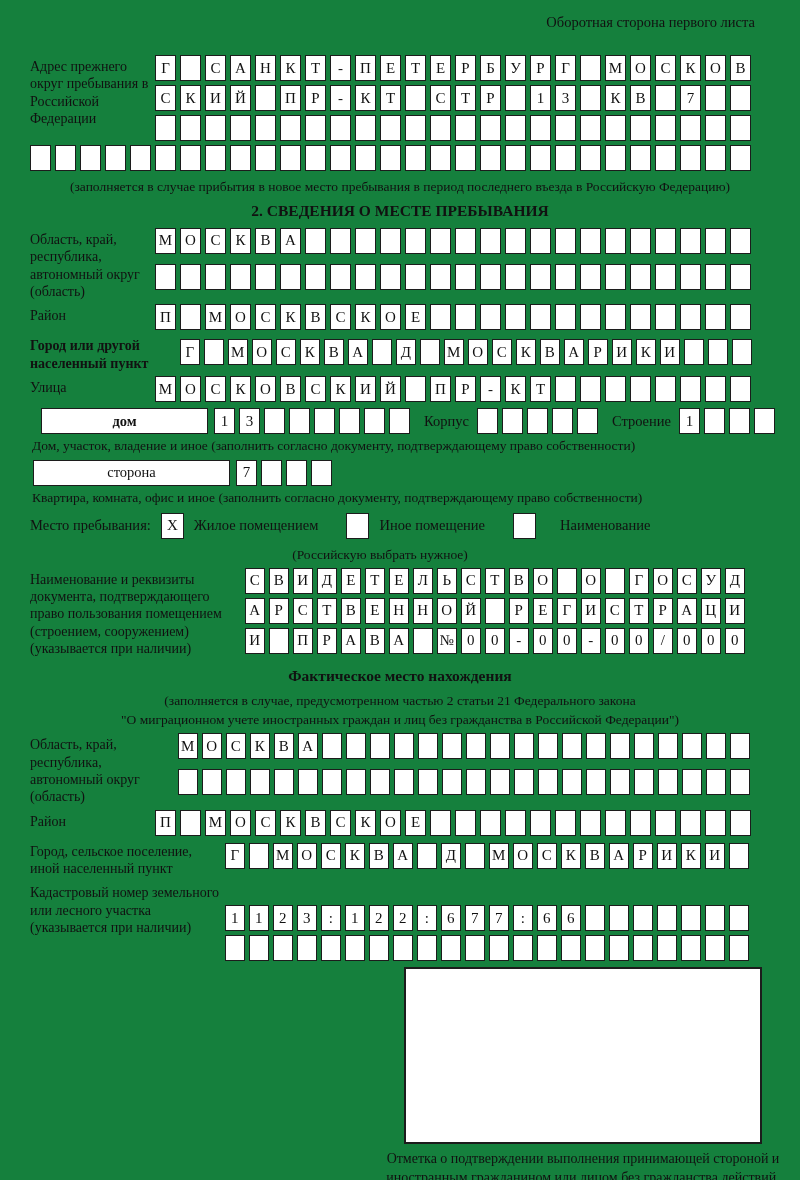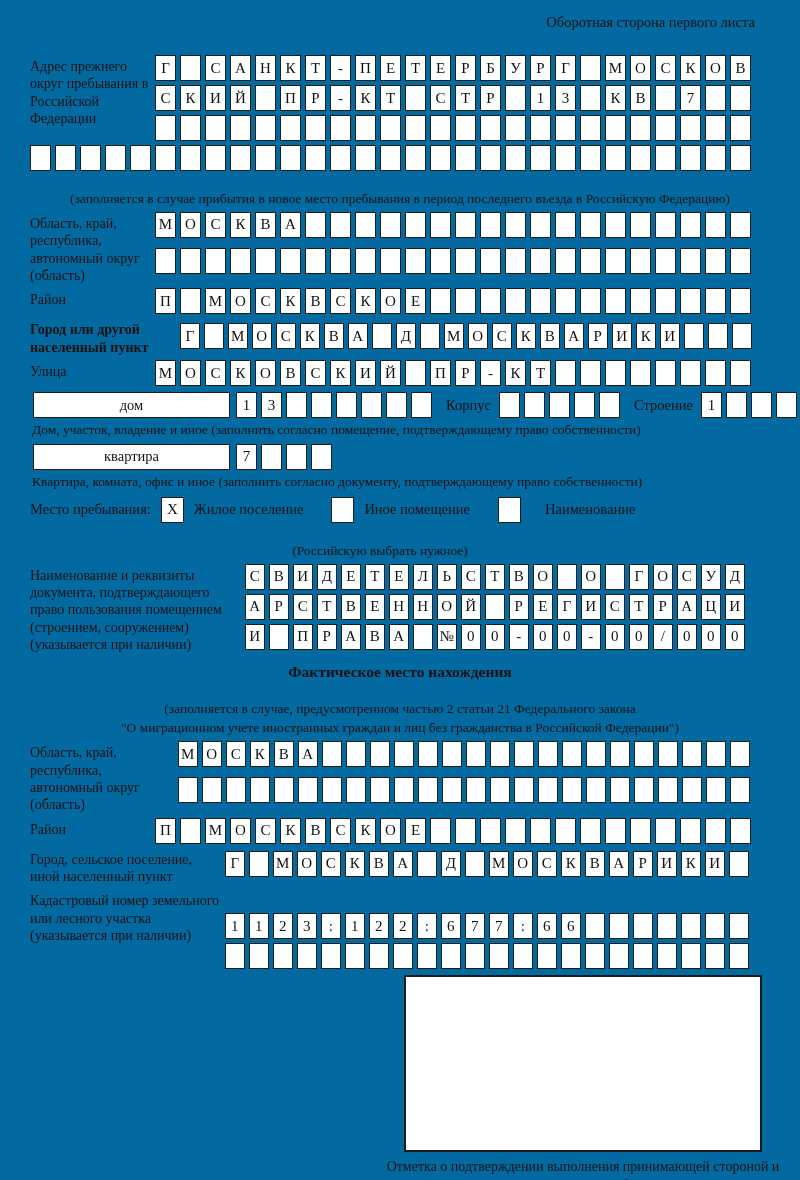--- a/index.html
+++ b/index.html
@@ -1,21 +1,21 @@
 <!DOCTYPE html>
 <html><head>
 <meta charset="utf-8">
 <style>
   html,body{margin:0;padding:0;background:#fff;}
   .page{
     position:relative;
     width:800px;height:1180px;
     box-sizing:border-box;
     padding:14px 0 0 30px;
-    background:#0369a1;
+    background:#15803d;
     color:#111;
     font-family:"Liberation Serif","DejaVu Serif",serif;
     overflow:hidden;
   }
   .hdr-note{width:725px;text-align:right;font-size:14.5px;margin-bottom:24px;}
   .row{display:flex;align-items:flex-start;margin-bottom:4px;}
   .row.vcenter{align-items:center;}
   .lblcol{font-size:14px;line-height:1.24;padding-top:3px;flex:0 0 auto;}
   .w125{width:125px;}
   .w150{width:150px;font-weight:bold;}
@@ -26,29 +26,29 @@
   .cell{
     box-sizing:border-box;flex:0 0 auto;
     width:21px;height:26px;margin-right:4px;
     border:1.6px solid #1c1c1c;
     display:flex;align-items:center;justify-content:center;
     font-size:15px;line-height:1;background:#fff;
   }
   .cp24 .cell{width:19.5px;margin-right:4.5px;}
   .mt10{margin-top:10px;}
   .mt4{margin-top:4px;}
-  .caption{font-size:13.5px;text-align:center;width:740px;margin:20px 0 4px 0;line-height:1.25;}
+  .caption{font-size:13.5px;text-align:center;width:740px;margin:8px 0 4px 0;line-height:1.25;}
   .caption-left{font-size:13.5px;margin:0 0 5px 2px;line-height:1.25;}
   .sec-title{font-size:15.5px;font-weight:bold;text-align:center;width:740px;margin:6px 0 8px 0;}
   .namedbox{
     box-sizing:border-box;height:26px;border:1.6px solid #1c1c1c;
     display:flex;align-items:center;justify-content:center;
     font-size:14.5px;flex:0 0 auto;background:#fff;
   }
-  .bw165{width:197px;margin-left:3px;}
+  .bw165{width:167px;margin-left:11px;font-weight:bold;}
   .bw197{width:197px;margin-left:3px;}
   .inline-lbl{font-size:14.5px;margin:0 8px 0 10px;flex:0 0 auto;}
   .ml6{margin-left:6px;}
   .chk{
     box-sizing:border-box;width:23px;height:26px;border:1.6px solid #1c1c1c;
     display:flex;align-items:center;justify-content:center;
     font-size:15px;flex:0 0 auto;margin:0 10px 0 10px;background:#fff;
   }
   .stay-lbl{font-size:14.5px;flex:0 0 auto;}
   .opt-lbl{font-size:14.5px;flex:0 0 auto;margin-right:18px;}
@@ -172,20 +172,21 @@
       <span class="cell"></span>
       <span class="cell"></span>
       <span class="cell"></span>
       <span class="cell"></span>
       <span class="cell"></span>
       <span class="cell"></span>
       <span class="cell"></span>
     </div>
   <div class="caption">(заполняется в случае прибытия в новое место пребывания в период последнего въезда в Российскую Федерацию)</div>
 
+  <div class="sec-title">2. СВЕДЕНИЯ О МЕСТЕ ПРЕБЫВАНИЯ</div>
 
   <div class="row">
     <div class="lblcol w125">Область, край, республика, автономный округ (область)</div>
     <div>
       <div class="cells">
           <span class="cell">М</span>
           <span class="cell">О</span>
           <span class="cell">С</span>
           <span class="cell">К</span>
           <span class="cell">В</span>
@@ -349,37 +350,37 @@
         <span class="cell"></span>
       </div>
     <div class="inline-lbl">Строение</div>
     <div class="cells">
         <span class="cell">1</span>
         <span class="cell"></span>
         <span class="cell"></span>
         <span class="cell"></span>
       </div>
   </div>
-  <div class="caption-left">Дом, участок, владение и иное (заполнить согласно помещение, подтверждающему право собственности)</div>
+  <div class="caption-left">Дом, участок, владение и иное (заполнить согласно документу, подтверждающему право собственности)</div>
 
   <div class="row vcenter">
-    <div class="namedbox bw197">квартира</div>
+    <div class="namedbox bw197">сторона</div>
     <div class="cells ml6">
         <span class="cell">7</span>
         <span class="cell"></span>
         <span class="cell"></span>
         <span class="cell"></span>
       </div>
   </div>
   <div class="caption-left">Квартира, комната, офис и иное (заполнить согласно документу, подтверждающему право собственности)</div>
 
   <div class="row vcenter" style="margin-top:6px">
     <div class="stay-lbl">Место пребывания:</div>
     <div class="chk">X</div>
-    <div class="opt-lbl">Жилое поселение</div>
+    <div class="opt-lbl">Жилое помещением</div>
     <div class="chk"></div>
     <div class="opt-lbl">Иное помещение</div>
     <div class="chk" style="margin-right:24px"></div>
     <div class="opt-lbl">Наименование</div>
   </div>
   <div class="caption" style="width:700px">(Российскую выбрать нужное)</div>
 
   <div class="row" style="margin-top:4px">
     <div class="lblcol w215">Наименование и реквизиты документа, подтверждающего право пользования помещением (строением, сооружением) (указывается при наличии)</div>
     <div>

